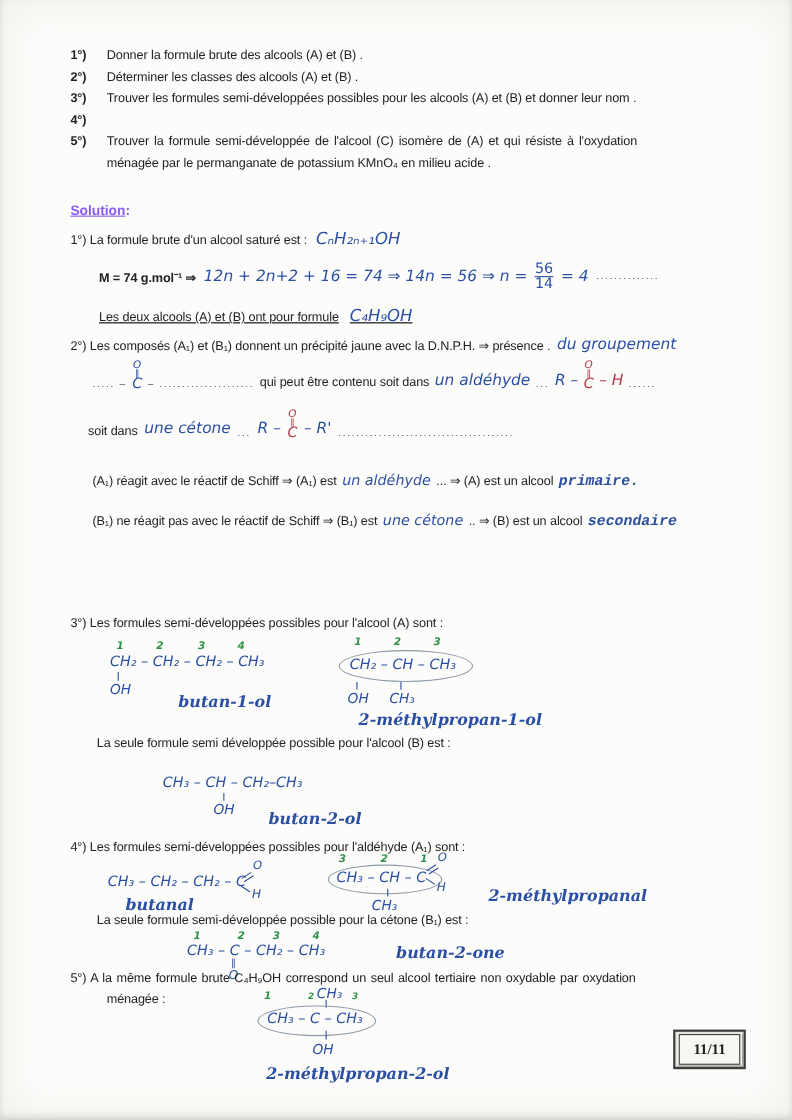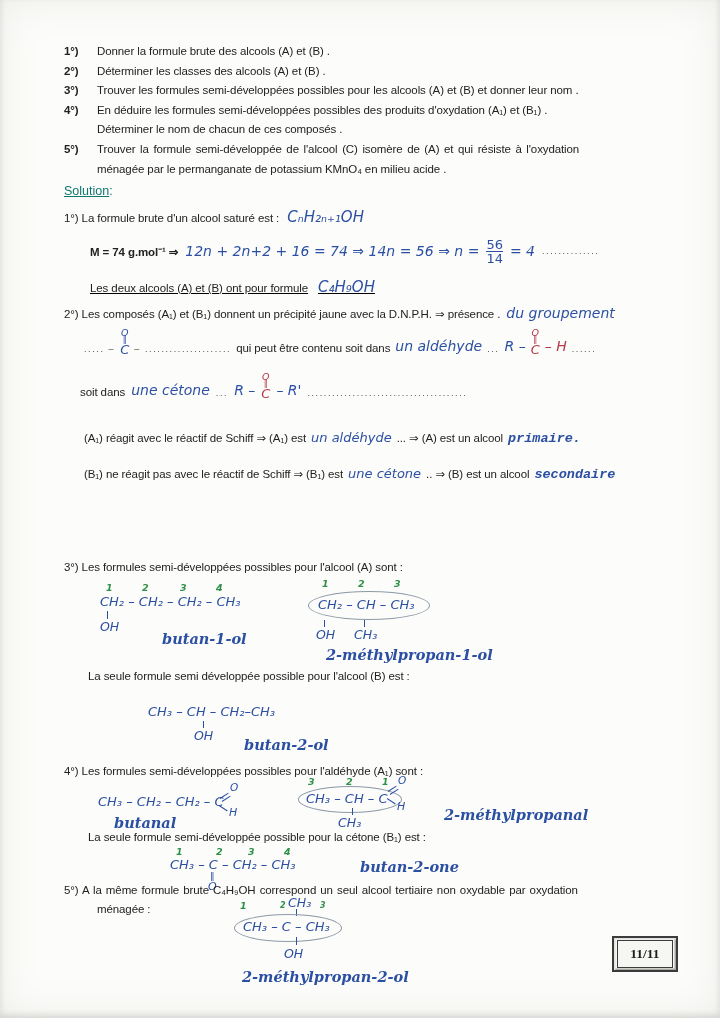--- a/index.html
+++ b/index.html
@@ -30,21 +30,21 @@
   .sl{position:absolute; width:10px; height:1.2px; background:#2b4fa3; transform-origin:left center;}
   .oval{position:absolute; border:1.4px solid #8d9aa8; border-radius:50%;}
   .fname{position:absolute; font-family:"DejaVu Serif",serif; font-style:italic; font-weight:bold; font-size:14.5px; color:#2b4fa3; white-space:nowrap;}
   .frac{display:inline-flex; flex-direction:column; align-items:center; font-family:"DejaVu Sans",sans-serif; font-size:13px; color:#2b4fa3; line-height:13px;}
   .frac .fd{border-top:1.3px solid #2b4fa3;}
   
   #questions{position:absolute; left:64px; top:42px; width:600px;}
   .q-row{display:flex; line-height:19.6px;}
   .q-num{width:33px; flex:none; font-weight:bold;}
   
-  .sol{font-weight:normal; font-size:12.5px; color:#0f766e;}
+  .sol{font-weight:bold; font-size:12.5px; color:#8b5cf6;}
   .sol .u{text-decoration:underline;}
   
   #pagebox{position:absolute; left:612px; top:936px; width:66px; height:36px;
     border:2px solid #3c3c3c; background:#f6f6f3; box-sizing:border-box;
     box-shadow:inset 1.5px 1.5px 0 #e2e2de, inset -1.5px -1.5px 0 #a9a9a4;
     display:flex; align-items:center; justify-content:center; padding:3px;}
   #pagebox .inner{border:1.6px solid #3c3c3c; width:100%; height:100%;
     display:flex; align-items:center; justify-content:center;
     font-family:"Liberation Serif",serif; font-weight:bold; font-size:13.5px; color:#1d1d1d;}
 </style>
@@ -61,24 +61,20 @@
     <div class="q-row">
       <span class="pr q-num">2°)</span>
       <span class="pr">Déterminer les classes des alcools (A) et (B) .</span>
     </div>
     <div class="q-row">
       <span class="pr q-num">3°)</span>
       <span class="pr">Trouver les formules semi-développées possibles pour les alcools (A) et (B) et donner leur nom .</span>
     </div>
     <div class="q-row">
       <span class="pr q-num">4°)</span>
-      <span class="pr" style="white-space:normal;">
-        <span class="pr" style="display:block;">En déduire les formules semi-développées possibles des produits d'oxydation (A₁) et (B₁) .</span>
-        <span class="pr" style="display:block;">Déterminer le nom de chacun de ces composés .</span>
-      </span>
     </div>
     <div class="q-row">
       <span class="pr q-num">5°)</span>
       <span class="pr" style="white-space:normal;">
         <span class="pr" style="display:block; word-spacing:1.5px;">Trouver  la  formule semi-développée  de  l'alcool (C) isomère de (A) et  qui  résiste  à  l'oxydation</span>
         <span class="pr" style="display:block;">ménagée par le permanganate de potassium KMnO₄ en milieu acide .</span>
       </span>
     </div>
   </div>
 

